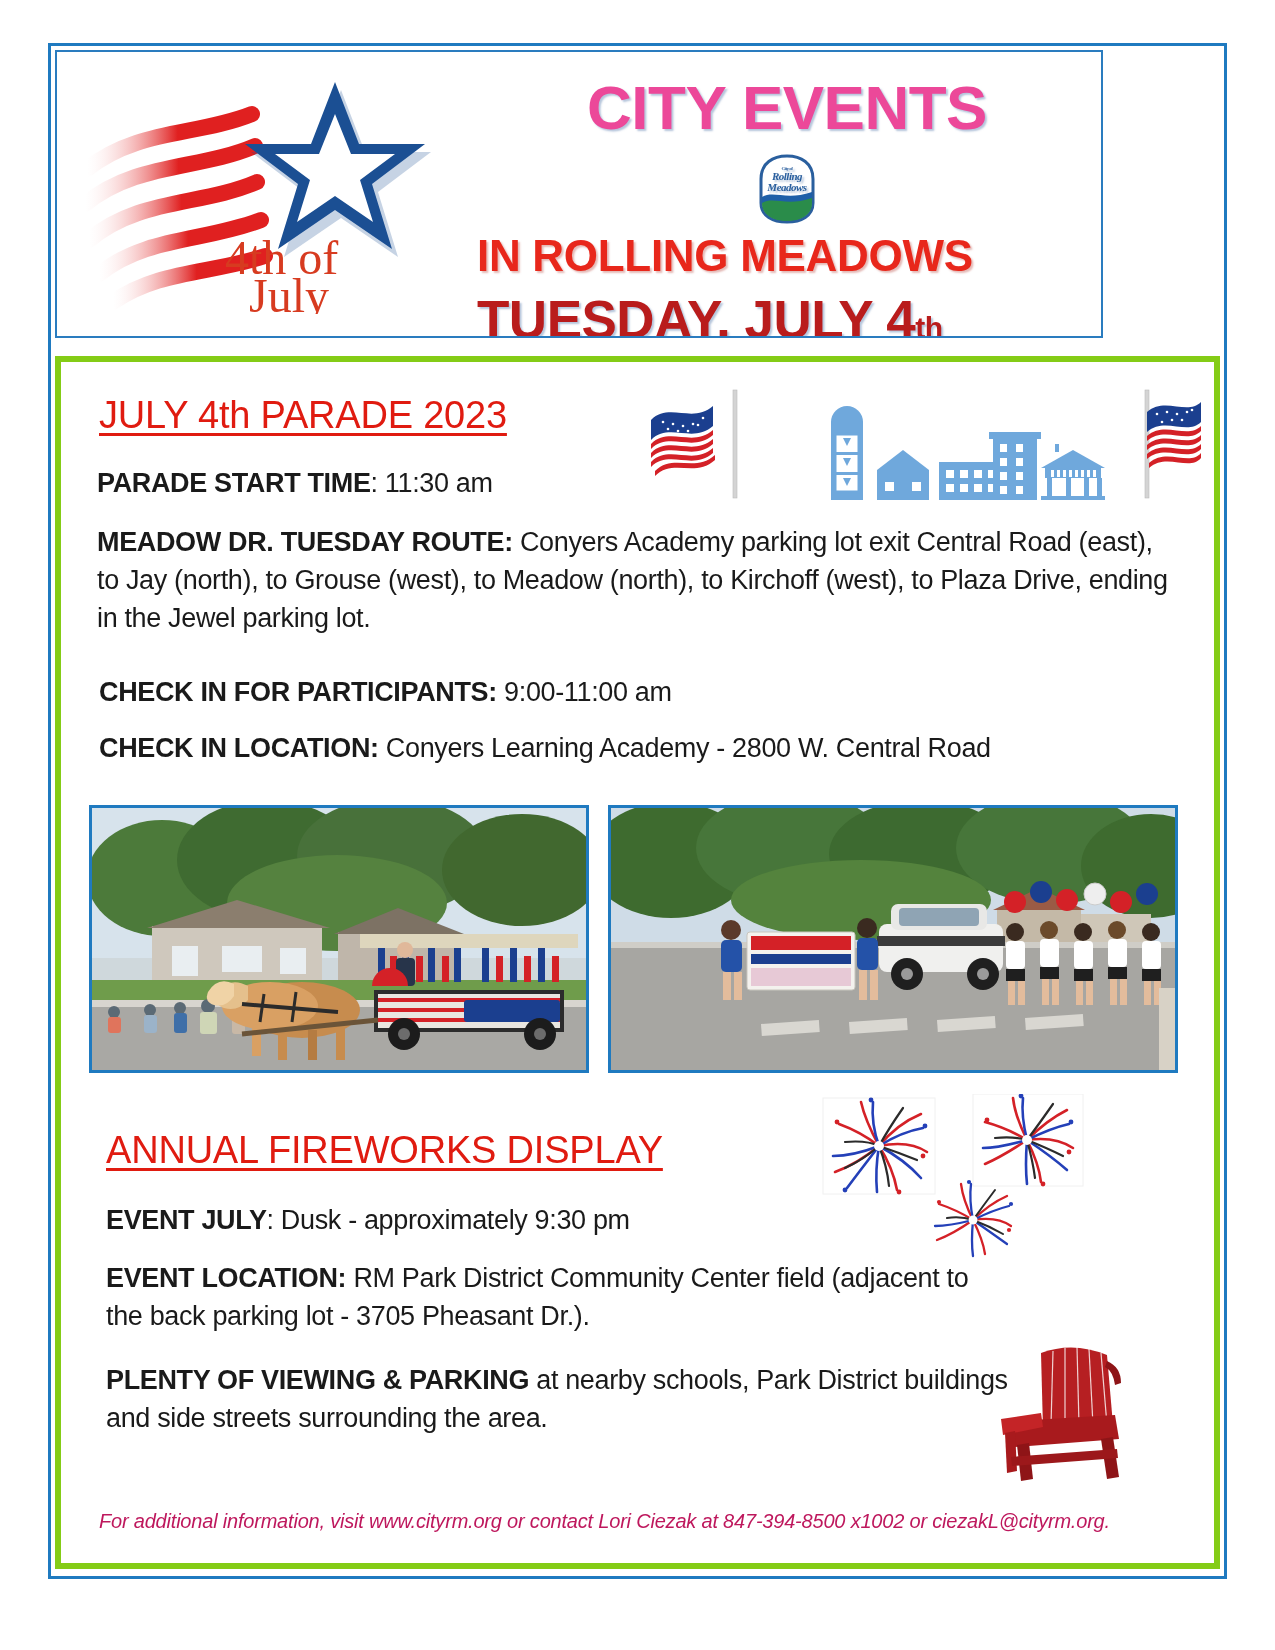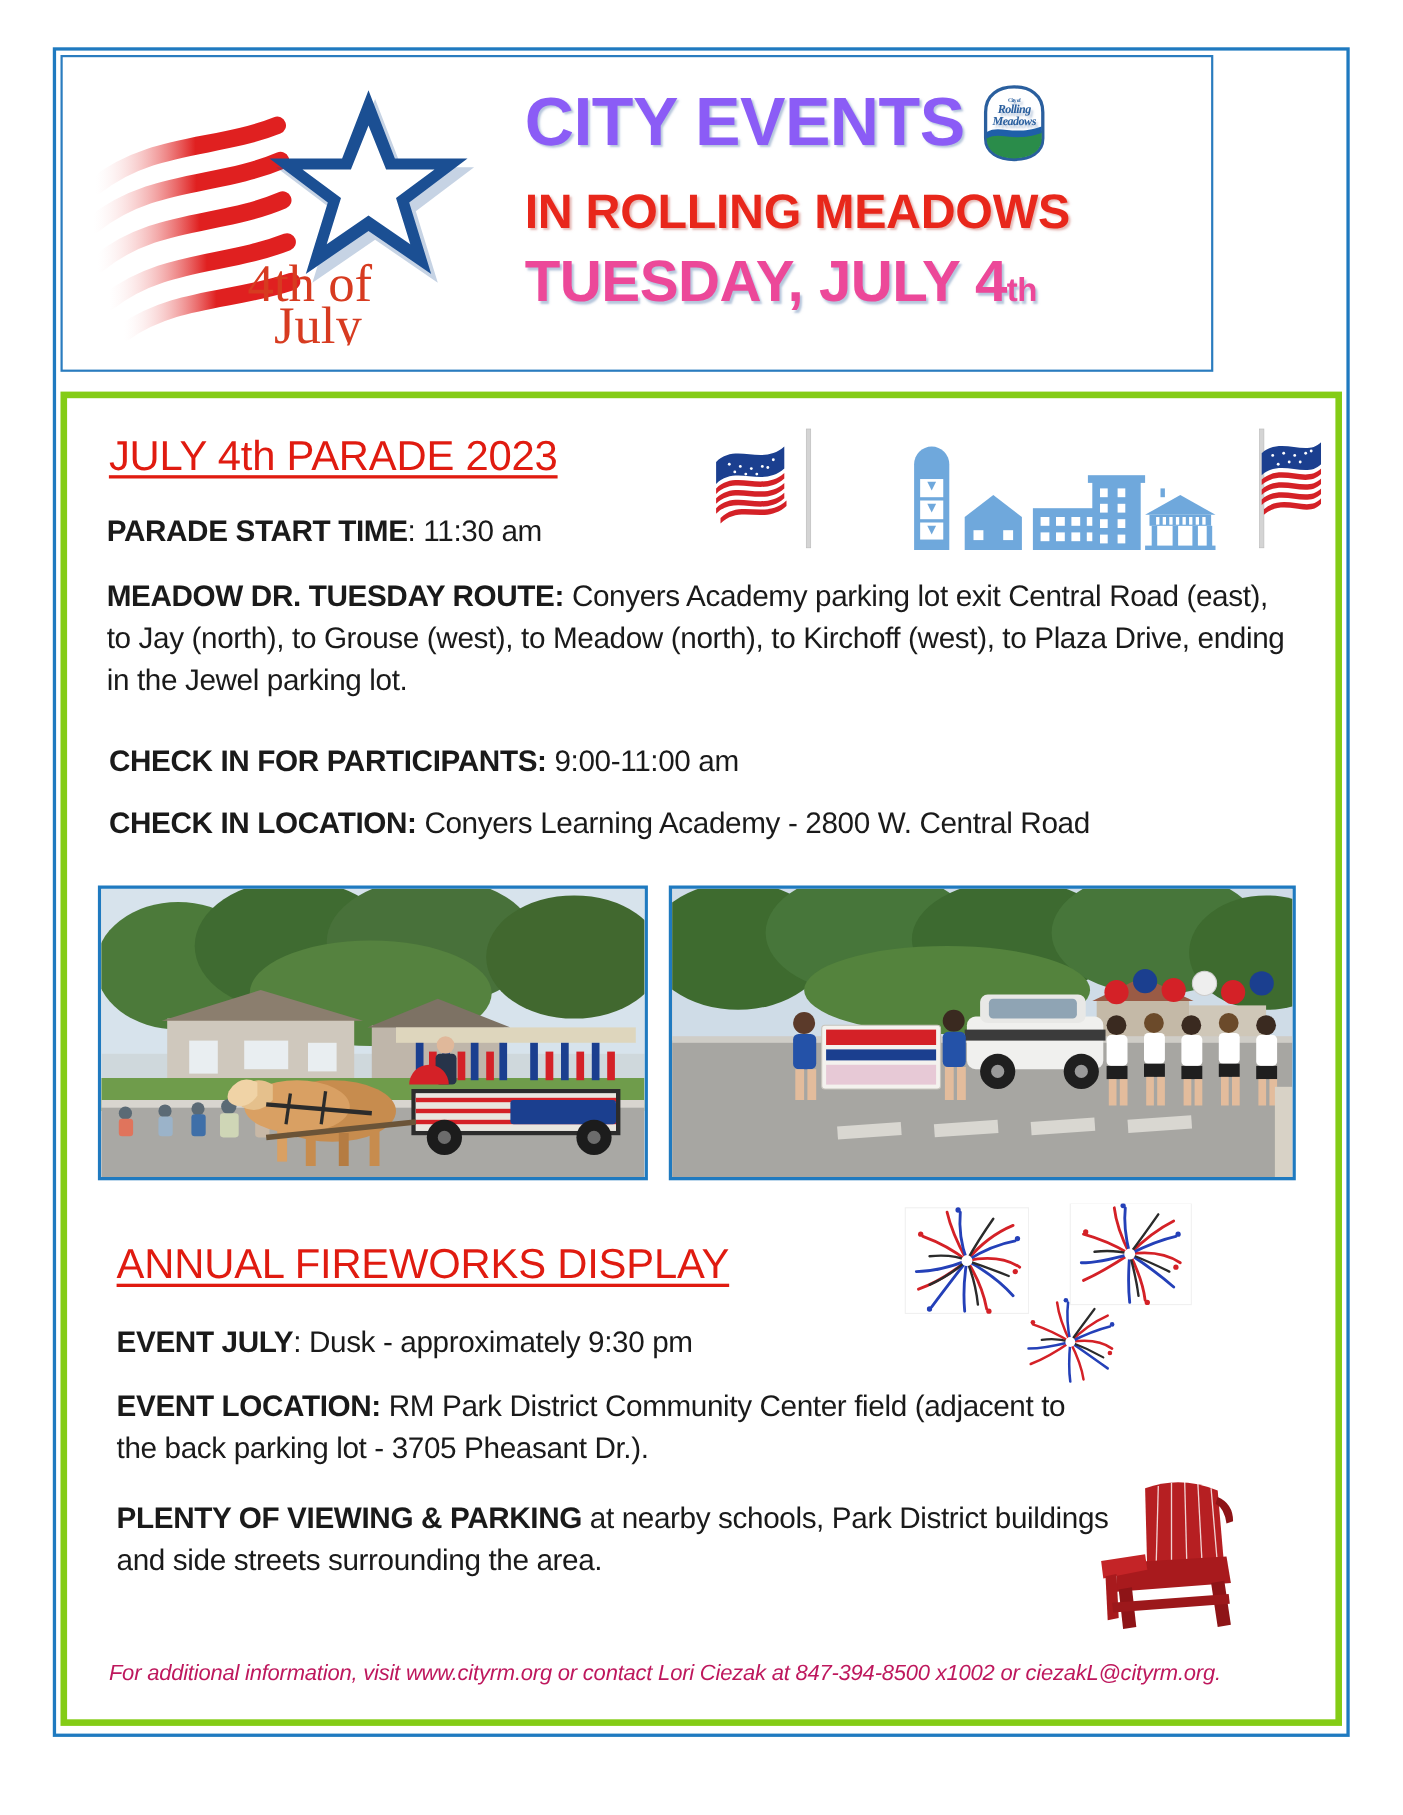--- a/index.html
+++ b/index.html
@@ -56,44 +56,45 @@
     position: absolute;
     left: 420px; top: 24px;
     width: 620px;
     height: 250px;
   }
 
   .line-city {
     font-family: "Liberation Sans", sans-serif;
     font-weight: bold;
     font-size: 62px;
-    color: #8b5cf6;
+    color: #ec4899;
     letter-spacing: -0.5px;
     text-shadow: 2px 2px 2px rgba(120,150,190,0.55);
     line-height: 1.02;
     white-space: nowrap;
     display: flex;
     align-items: center;
     gap: 14px;
+    flex-direction: column;
   }
   .line-rolling {
     font-family: "Liberation Sans", sans-serif;
     font-weight: bold;
     font-size: 44px;
     color: #e8271b;
     letter-spacing: -0.3px;
     text-shadow: 2px 2px 2px rgba(210,140,135,0.6);
-    margin-top: 20px;
+    margin-top: 6px;
     white-space: nowrap;
   }
   .line-tuesday {
     font-family: "Liberation Sans", sans-serif;
     font-weight: bold;
     font-size: 53px;
-    color: #ec4899;
+    color: #b91c1c;
     letter-spacing: -0.5px;
     text-shadow: 2px 2px 2px rgba(120,150,190,0.55);
     margin-top: 8px;
     white-space: nowrap;
   }
   .line-tuesday .sup { font-size: 30px; }
 
   
   .city-seal {
     width: 62px;

